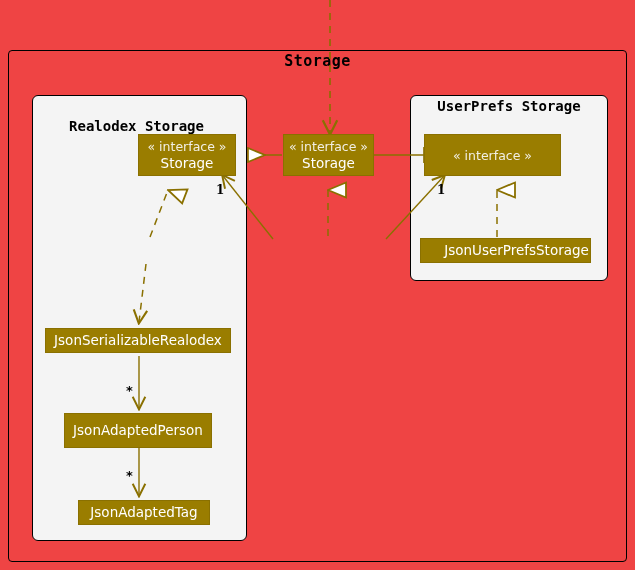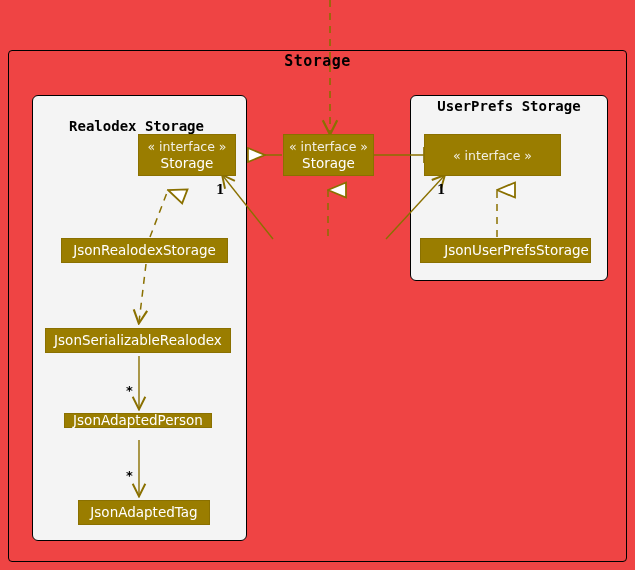--- a/index.html
+++ b/index.html
@@ -168,34 +168,31 @@
 
   <div class="cls" style="left:283px; top:134px; width:91px; height:42px;">
     <span class="stereo">« interface »</span>
     <span class="nm">Storage</span>
   </div>
 
   <div class="cls" style="left:424px; top:134px; width:137px; height:42px;">
     <span class="stereo">« interface »</span>
   </div>
 
-  <div class="cls" style="left:61px; top:238px; width:167px; height:25px;">
-    <span class="nm">JsonRealodexStorage</span>
-  </div>
 
 
   <div class="cls" style="left:420px; top:238px; width:171px; height:25px;padding-left:28px;">
     <span class="nm">JsonUserPrefsStorage</span>
   </div>
 
   <div class="cls" style="left:45px; top:328px; width:186px; height:25px;">
     <span class="nm">JsonSerializableRealodex</span>
   </div>
 
-  <div class="cls" style="left:64px; top:413px; width:148px; height:15px;">
+  <div class="cls" style="left:64px; top:413px; width:148px; height:35px;">
     <span class="nm">JsonAdaptedPerson</span>
   </div>
 
   <div class="cls" style="left:78px; top:500px; width:132px; height:25px;">
     <span class="nm">JsonAdaptedTag</span>
   </div>
 
 </div>
 
 </body></html>

